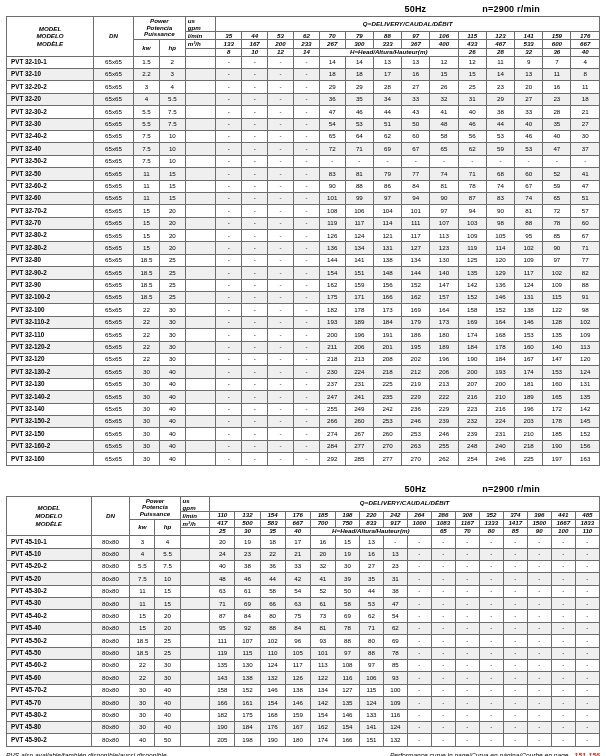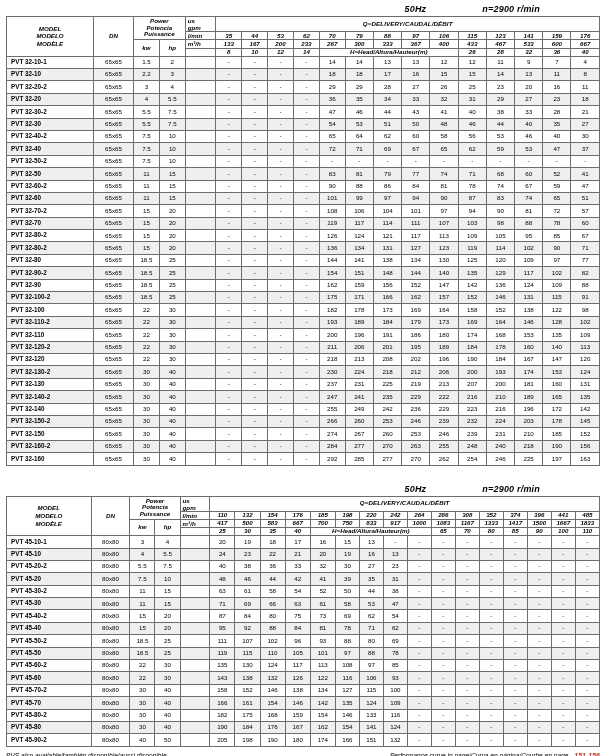--- a/index.html
+++ b/index.html
@@ -1,18 +1,18 @@
 <!DOCTYPE html>
 <html><head>
 <meta charset="utf-8">
 <style>
   html,body{margin:0;padding:0;background:#ffffff;}
   body{width:606px;height:756px;font-family:"Liberation Sans",sans-serif;color:#000;}
   .page{position:relative;width:606px;height:756px;box-sizing:border-box;padding:0 6px;}
-  .freq-row{display:flex;justify-content:flex-end;align-items:flex-end;font-size:9px;font-weight:bold;padding-top:4px;padding-bottom:2px;padding-right:60px;letter-spacing:.2px;font-style:italic;}
+  .freq-row{display:flex;justify-content:flex-end;align-items:flex-end;font-size:9px;font-weight:bold;padding-top:4px;padding-bottom:2px;padding-right:60px;letter-spacing:.2px;}
   .freq-row .hz{margin-right:56px;}
   table{border-collapse:collapse;width:100%;table-layout:fixed;}
   td,th{border:1px solid #6d6d6d;padding:0;font-size:6.2px;text-align:center;vertical-align:middle;line-height:1.05;}
   .hdr td{font-weight:bold;font-style:italic;font-size:6.2px;}
   .hdr-model{font-weight:bold;font-style:italic;font-size:6.6px;line-height:1.25;}
   .qdel{font-weight:bold;font-style:italic;font-size:6.4px;letter-spacing:.1px;}
   .qnum{font-weight:bold;font-size:6.4px;}
   .hhead{font-weight:bold;font-style:italic;font-size:5.9px;}
   .units{font-style:italic;font-size:5.4px;text-align:left;padding-left:2px;line-height:1.15;}
   .unitsb{font-weight:bold;font-size:6.2px;}

